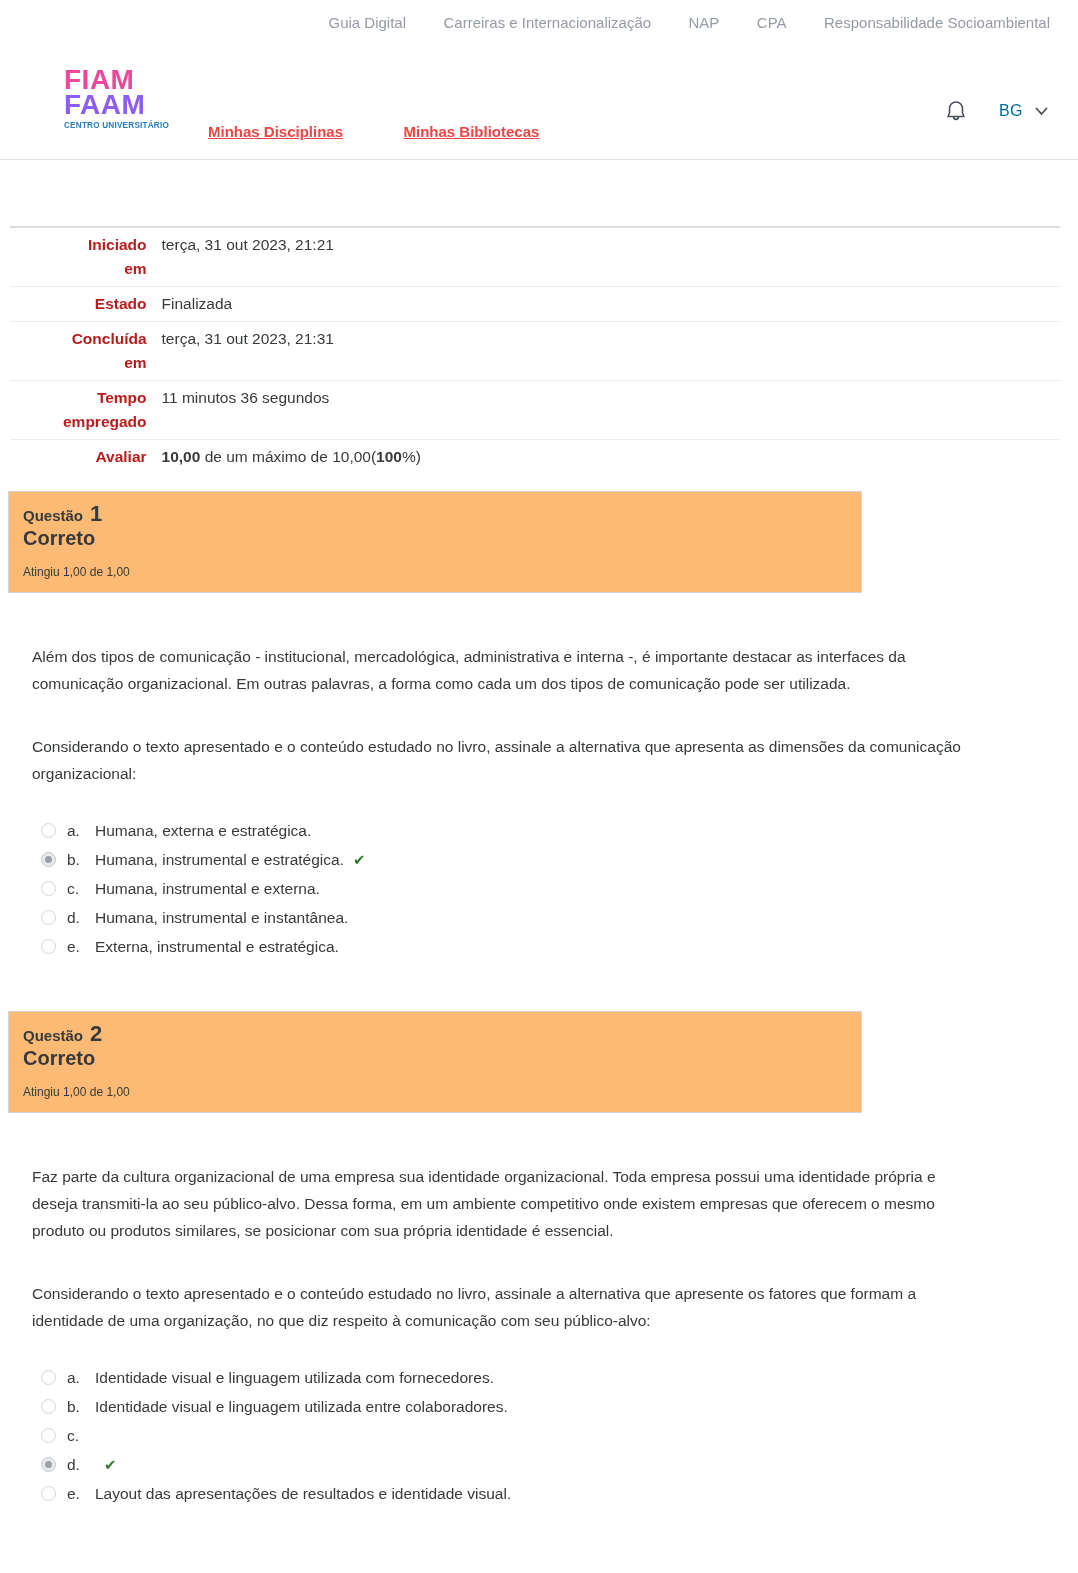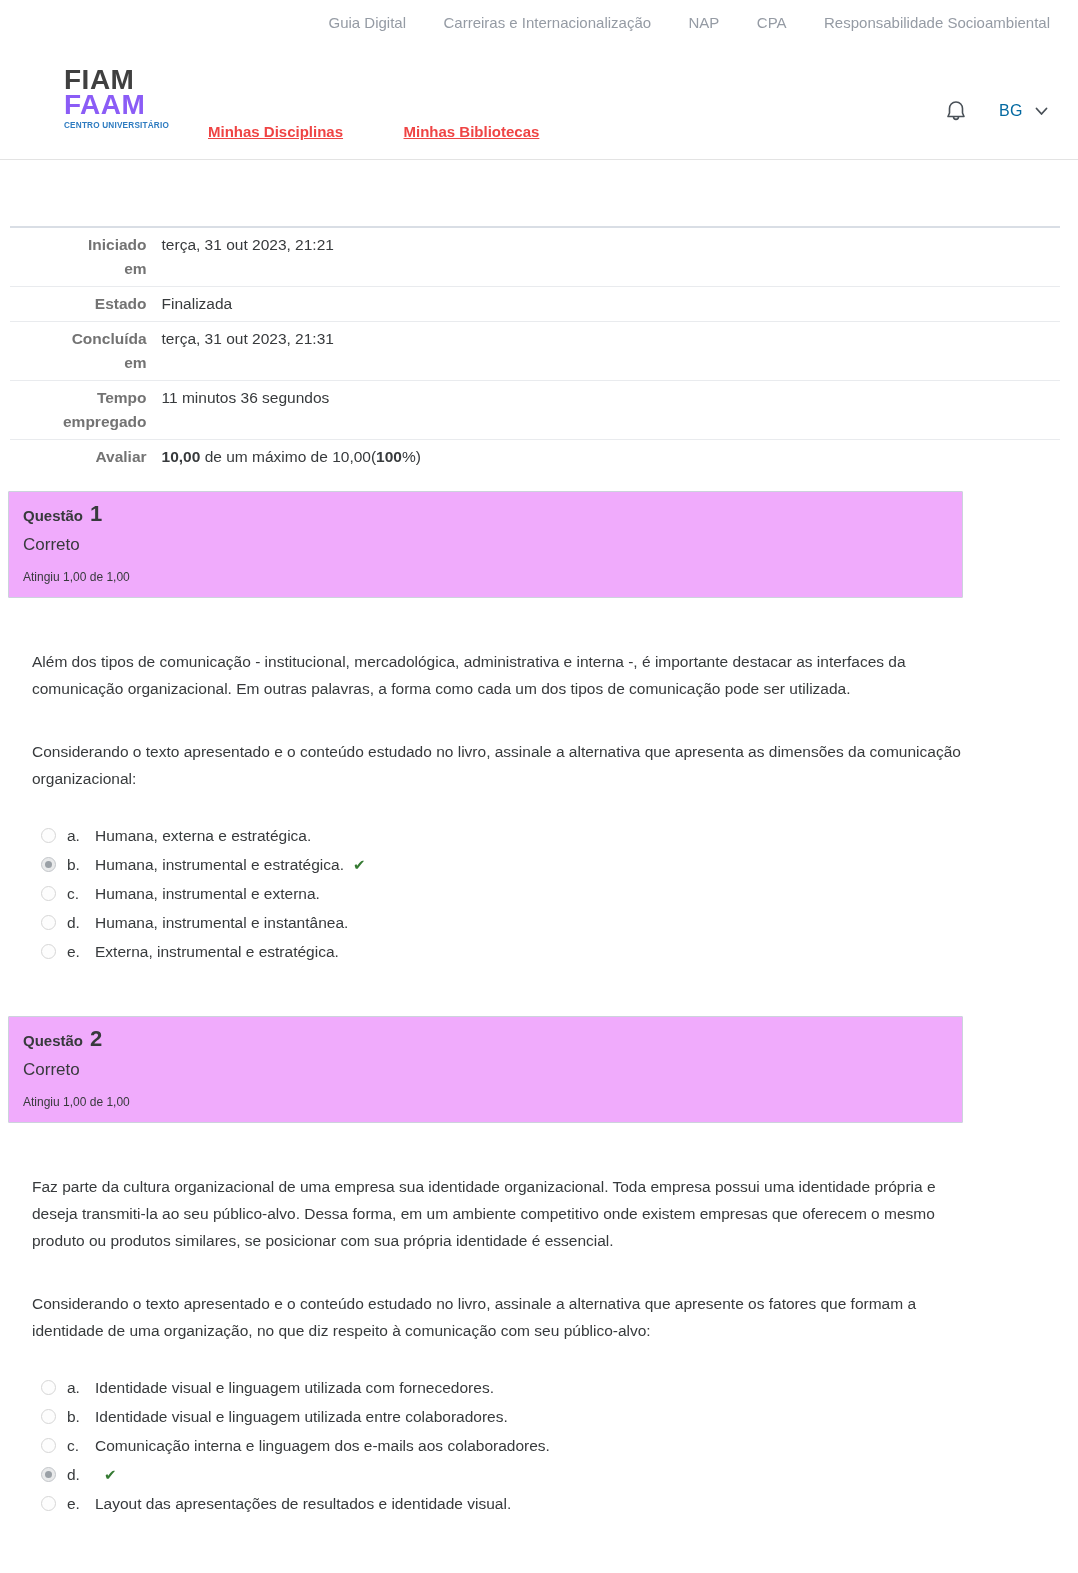--- a/index.html
+++ b/index.html
@@ -7,43 +7,43 @@
   body {
     width:1078px; min-height:1573px; margin:0 auto; background:#ffffff;
     font-family:"Liberation Sans","DejaVu Sans",sans-serif; color:#373a3c;
   }
   
   .topnav { text-align:right; padding:14px 28px 2px 0; height:45px; }
   .topnav a { display:inline-block; margin-left:33px; font-size:15px; color:#959ba4; text-decoration:none; cursor:pointer; }
   
   .header { display:flex; align-items:flex-start; height:115px; padding:22px 30px 0 64px; border-bottom:1px solid #e3e3e3; }
   .logo { width:95px; line-height:1; cursor:pointer; }
-  .logo .l1 { font-size:28px; font-weight:bold; color:#404040; letter-spacing:0.5px; line-height:0.9; }
+  .logo .l1 { font-size:28px; font-weight:bold; color:#ec4899; letter-spacing:0.5px; line-height:0.9; }
   .logo .l2 { font-size:28px; font-weight:bold; color:#8b5cf6; letter-spacing:0.5px; line-height:0.95; }
   .logo .l3 { font-size:8.2px; font-weight:bold; color:#2d7bc0; letter-spacing:0.2px; margin-top:3px; white-space:nowrap; }
   .header-nav { margin-left:49px; margin-top:56px; white-space:nowrap; }
   .header-nav a { font-size:15px; font-weight:600; color:#ef4444; text-decoration:underline; margin-right:56px; cursor:pointer; }
   .header-right { margin-left:auto; margin-top:32px; display:flex; align-items:center; }
   .bell { width:22px; height:24px; cursor:pointer; }
   .user { display:flex; align-items:center; margin-left:32px; cursor:pointer; }
   .user .initials { font-size:16px; color:#0369a1; letter-spacing:0.5px; }
   .user svg { margin-left:12px; }
   
   .main { padding:0 9px 0 10px; }
   
   table.summary { width:1050px; border-collapse:collapse; margin-top:66px; font-size:15.5px; border-top:2px solid #d9dee5; }
   table.summary tr { border-bottom:1px solid #e9ebee; }
   table.summary tr:last-child { border-bottom:none; }
-  table.summary th { width:100px; padding:5px 15px 5px 53px; text-align:right; font-weight:bold; vertical-align:top; line-height:24px; color:#737373; }
+  table.summary th { width:100px; padding:5px 15px 5px 53px; text-align:right; font-weight:bold; vertical-align:top; line-height:24px; color:#b91c1c; }
   table.summary td { padding:5px 0 5px 0; line-height:24px; vertical-align:top; }
   
-  .qbox { width:955px; margin:17px 0 0 -2px; border:1px solid #ccd3dc; background:#f0abfc; padding:9px 14px 13px 14px; border-radius:1px; }
+  .qbox { width:854px; margin:17px 0 0 -2px; border:1px solid #ccd3dc; background:#fdba74; padding:9px 14px 13px 14px; border-radius:1px; }
   .q-title { font-size:15px; font-weight:bold; }
   .q-num { font-size:22px; font-weight:600; margin-left:7px; }
-  .q-status { font-size:17px; margin-top:8px; }
+  .q-status { font-size:20px; margin-top:0;font-weight:bold; }
   .q-grade { font-size:12px; margin-top:15px; }
   
   .q-text { margin:50px 0 0 22px; font-size:15.5px; line-height:27px; white-space:pre-line; max-width:1010px; }
   .q-text.second { margin-top:36px; }
   
   .options { margin:29px 0 0 31px; }
   .opt { display:flex; align-items:center; height:29px; cursor:pointer; }
   .radio { width:15px; height:15px; border-radius:50%; border:1px solid #d6d6d6; background:#fdfdfd; flex:0 0 15px; position:relative; cursor:pointer; }
   .radio.selected { border-color:#c3c6ca; background:#e9eaeb; }
   .radio.selected::after { content:""; position:absolute; left:3px; top:3px; width:7px; height:7px; border-radius:50%; background:#9aa0a6; }
@@ -180,21 +180,20 @@
       <span class="opt-text">Identidade visual e linguagem utilizada com fornecedores.</span>
     </div>
     <div class="opt">
       <span class="radio"></span>
       <span class="letter">b.</span>
       <span class="opt-text">Identidade visual e linguagem utilizada entre colaboradores.</span>
     </div>
     <div class="opt">
       <span class="radio"></span>
       <span class="letter">c.</span>
-      <span class="opt-text">Comunicação interna e linguagem dos e-mails aos colaboradores.</span>
     </div>
     <div class="opt">
       <span class="radio selected"></span>
       <span class="letter">d.</span>
       <span class="check">✔</span>
     </div>
     <div class="opt">
       <span class="radio"></span>
       <span class="letter">e.</span>
       <span class="opt-text">Layout das apresentações de resultados e identidade visual.</span>

